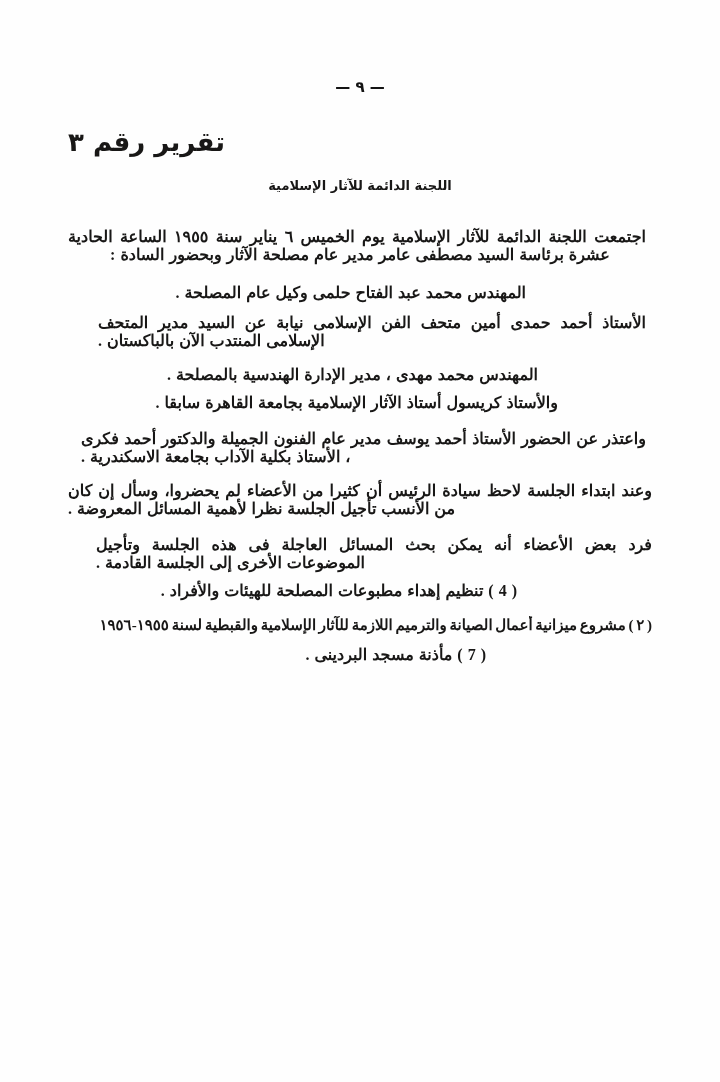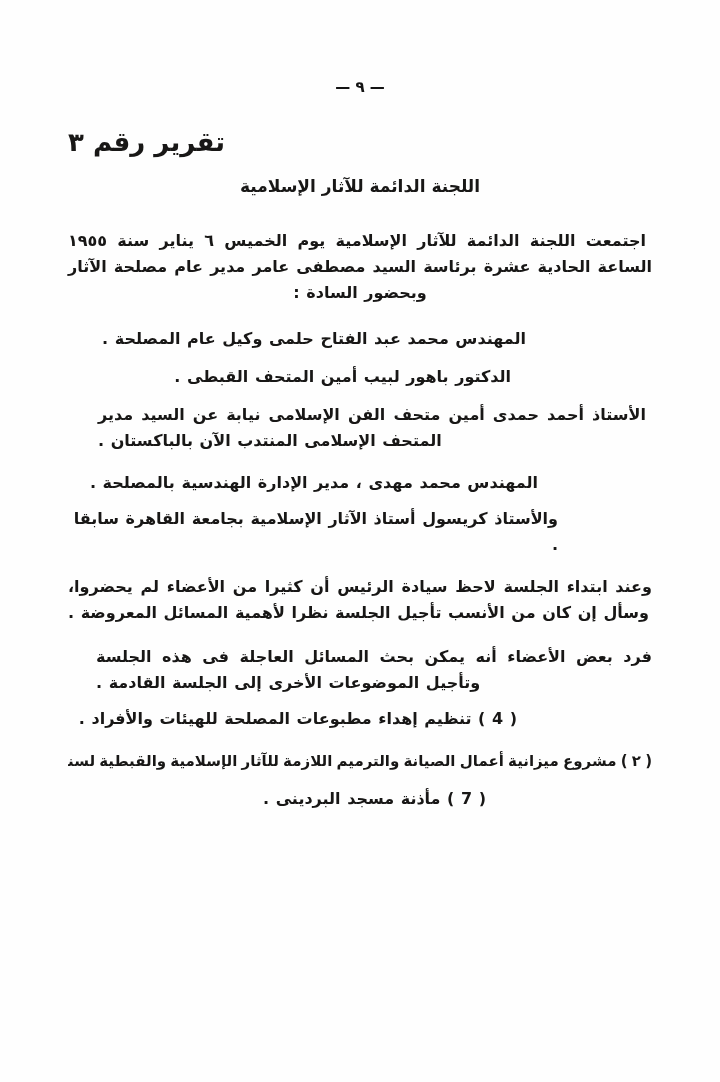--- a/index.html
+++ b/index.html
@@ -37,29 +37,30 @@
   
   .title {
     text-align: left;
     font-size: 26px;
     line-height: 40px;
     margin-top: 26px;
     letter-spacing: 0px;
   }
   .subtitle {
     text-align: center;
-    font-size: 17px;
+    font-size: 13px;
     line-height: 28px;
     margin-top: 10px;
   }
   
   .para, .line {
     font-size: 16px;
-    line-height: 26px;
+    line-height: 18px;
     word-spacing: 1px;
+    font-family: Liberation Serif, serif;
   }
   .para {
     text-align: justify;
     text-align-last: left;
   }
   .para.center-last { text-align-last: center; }
   .line { text-align: right; }
 
   .mt-28 { margin-top: 28px; }
   .mt-22 { margin-top: 22px; }
@@ -102,28 +103,28 @@
     <div class="pageno">— ٩ —</div>
 
     <div class="title">تقرير رقم ٣</div>
 
     <div class="subtitle">اللجنة الدائمة للآثار الإسلامية</div>
 
     <div class="para center-last ind-0 mt-28">اجتمعت اللجنة الدائمة للآثار الإسلامية يوم الخميس ٦ يناير سنة ١٩٥٥ الساعة الحادية عشرة برئاسة السيد مصطفى عامر مدير عام مصلحة الآثار وبحضور السادة :</div>
 
     <div class="line pr-126 mt-20">المهندس محمد عبد الفتاح حلمى وكيل عام المصلحة .</div>
 
-    <div class="line pr-141 mt-12">الدكتور باهور لبيب أمين المتحف القبطى .</div>
 
     <div class="para pl-30 ind-0 mt-12">الأستاذ أحمد حمدى أمين متحف الفن الإسلامى نيابة عن السيد مدير المتحف الإسلامى المنتدب الآن بالباكستان .</div>
 
     <div class="line pr-114 mt-8">المهندس محمد مهدى ، مدير الإدارة الهندسية بالمصلحة .</div>
 
     <div class="line pr-94 mt-10">والأستاذ كريسول أستاذ الآثار الإسلامية بجامعة القاهرة سابقا .</div>
 
+    <div class="para pl-13 ind-0 mt-18">واعتذر عن الحضور الأستاذ أحمد يوسف  مدير عام الفنون الجميلة والدكتور أحمد فكرى ، الأستاذ بكلية الآداب بجامعة الاسكندرية .</div>
 
     <div class="para mt-16">وعند ابتداء الجلسة لاحظ سيادة الرئيس أن كثيرا من الأعضاء لم يحضروا، وسأل إن كان من الأنسب تأجيل الجلسة نظرا لأهمية المسائل المعروضة .</div>
 
     <div class="para pl-28 mt-18">فرد بعض الأعضاء أنه يمكن بحث المسائل العاجلة فى هذه الجلسة وتأجيل الموضوعات الأخرى إلى الجلسة القادمة .</div>
 
 
     <div class="line pr-135 mt-10">( 4 ) تنظيم إهداء مطبوعات المصلحة للهيئات والأفراد .</div>
 
     <div class="line tight mt-16">( ٢ ) مشروع ميزانية أعمال الصيانة والترميم اللازمة للآثار الإسلامية والقبطية لسنة ١٩٥٥-١٩٥٦</div>
 

